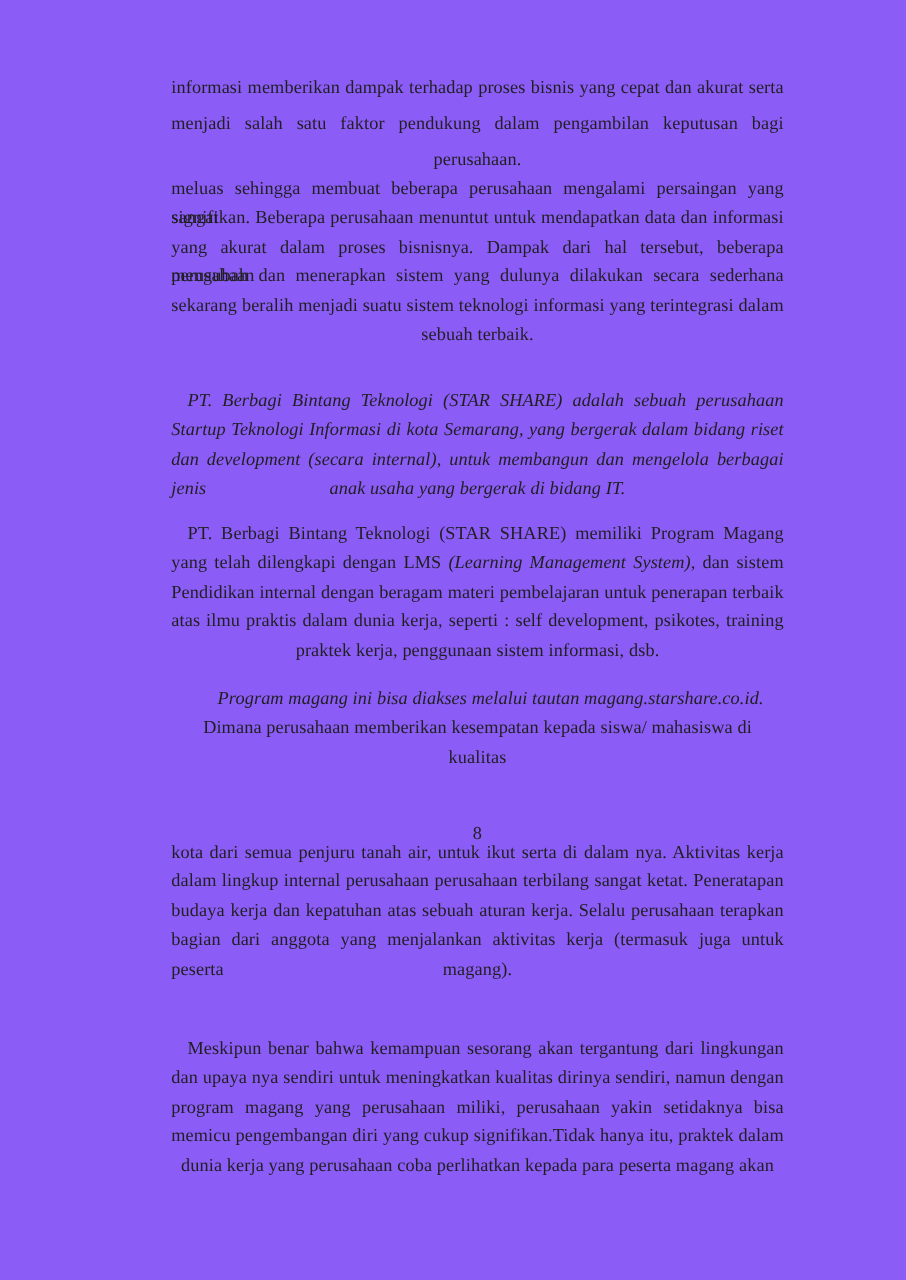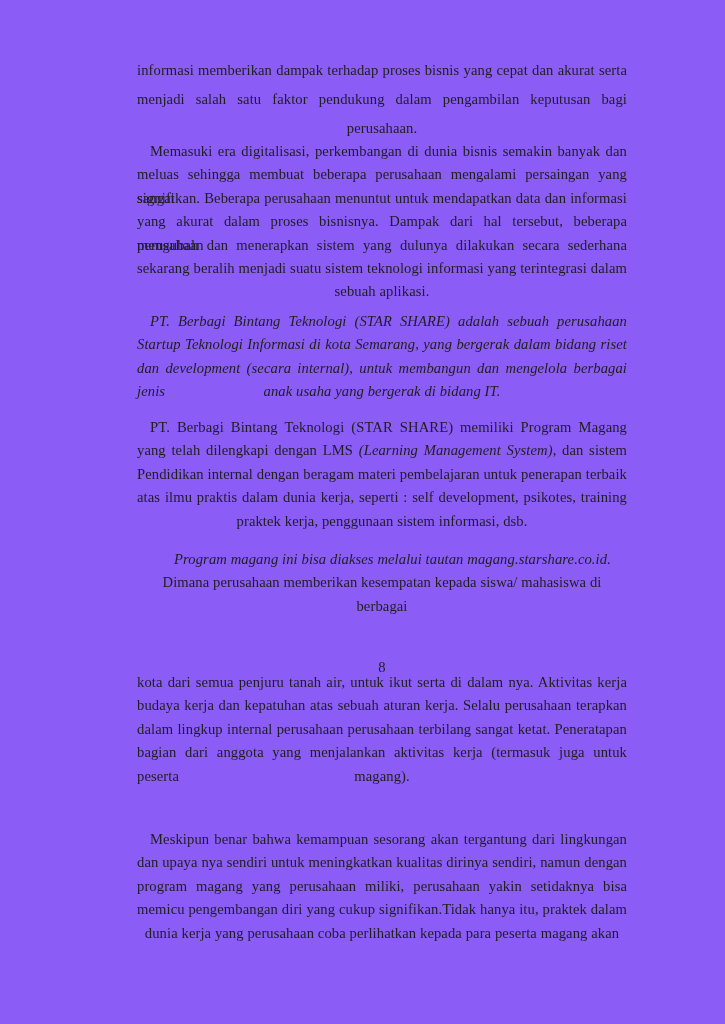--- a/index.html
+++ b/index.html
@@ -62,51 +62,50 @@
 <body>
 
 <div class="page">
   <div class="text-column">
       <div class="block block-0 para lh-double">
         <div class="line j">informasi memberikan dampak terhadap proses bisnis yang cepat dan akurat serta</div>
         <div class="line j">menjadi salah satu faktor pendukung dalam pengambilan keputusan bagi</div>
         <div class="line">perusahaan.</div>
       </div>
       <div class="block block-1 para lh-normal">
-        <div class="line j indent">Memasuki era digitalisasi, perkembangan di dunia bisnis semakin banyak dan</div>
         <div class="line j">meluas sehingga membuat beberapa perusahaan mengalami persaingan yang sangat</div>
         <div class="line j">signifikan. Beberapa perusahaan menuntut untuk mendapatkan data dan informasi</div>
         <div class="line j">yang akurat dalam proses bisnisnya. Dampak dari hal tersebut, beberapa perusahaan</div>
         <div class="line j">mengubah dan menerapkan sistem yang dulunya dilakukan secara sederhana</div>
         <div class="line j">sekarang beralih menjadi suatu sistem teknologi informasi yang terintegrasi dalam</div>
-        <div class="line">sebuah aplikasi.</div>
+        <div class="line">sebuah terbaik.</div>
       </div>
       <div class="block block-2 para lh-normal">
         <div class="line j indent">PT. Berbagi Bintang Teknologi (STAR SHARE) adalah sebuah perusahaan</div>
         <div class="line j">Startup Teknologi Informasi di kota Semarang, yang bergerak dalam bidang riset</div>
         <div class="line j">dan development (secara internal), untuk membangun dan mengelola berbagai jenis</div>
         <div class="line">anak usaha yang bergerak di bidang IT.</div>
       </div>
       <div class="block block-3 para lh-normal">
         <div class="line j indent">PT. Berbagi Bintang Teknologi (STAR SHARE) memiliki Program Magang</div>
         <div class="line j">yang telah dilengkapi dengan LMS <i>(Learning Management System)</i>, dan sistem</div>
         <div class="line j">Pendidikan internal dengan beragam materi pembelajaran untuk penerapan terbaik</div>
         <div class="line j">atas ilmu praktis dalam dunia kerja, seperti : self development, psikotes, training</div>
         <div class="line">praktek kerja, penggunaan sistem informasi, dsb.</div>
       </div>
       <div class="block block-4 para lh-normal">
         <div class="line indent-lg">Program magang ini bisa diakses melalui tautan magang.starshare.co.id.</div>
         <div class="line">Dimana perusahaan memberikan kesempatan kepada siswa/ mahasiswa di</div>
-        <div class="line">berbagai</div>
+        <div class="line">kualitas</div>
       </div>
       <div class="block block-5 page-number">8</div>
       <div class="block block-6 para lh-normal">
         <div class="line j">kota dari semua penjuru tanah air, untuk ikut serta di dalam nya. Aktivitas kerja</div>
+        <div class="line j">dalam lingkup internal perusahaan perusahaan terbilang sangat ketat. Peneratapan</div>
         <div class="line j">budaya kerja dan kepatuhan atas sebuah aturan kerja. Selalu perusahaan terapkan</div>
-        <div class="line j">dalam lingkup internal perusahaan perusahaan terbilang sangat ketat. Peneratapan</div>
         <div class="line j">bagian dari anggota yang menjalankan aktivitas kerja (termasuk juga untuk peserta</div>
         <div class="line">magang).</div>
       </div>
       <div class="block block-7 para lh-normal">
         <div class="line j indent">Meskipun benar bahwa kemampuan sesorang akan tergantung dari lingkungan</div>
         <div class="line j">dan upaya nya sendiri untuk meningkatkan kualitas dirinya sendiri, namun dengan</div>
         <div class="line j">program magang yang perusahaan miliki, perusahaan yakin setidaknya bisa</div>
         <div class="line j">memicu pengembangan diri yang cukup signifikan.Tidak hanya itu, praktek dalam</div>
         <div class="line">dunia kerja yang perusahaan coba perlihatkan kepada para peserta magang akan</div>
       </div>

